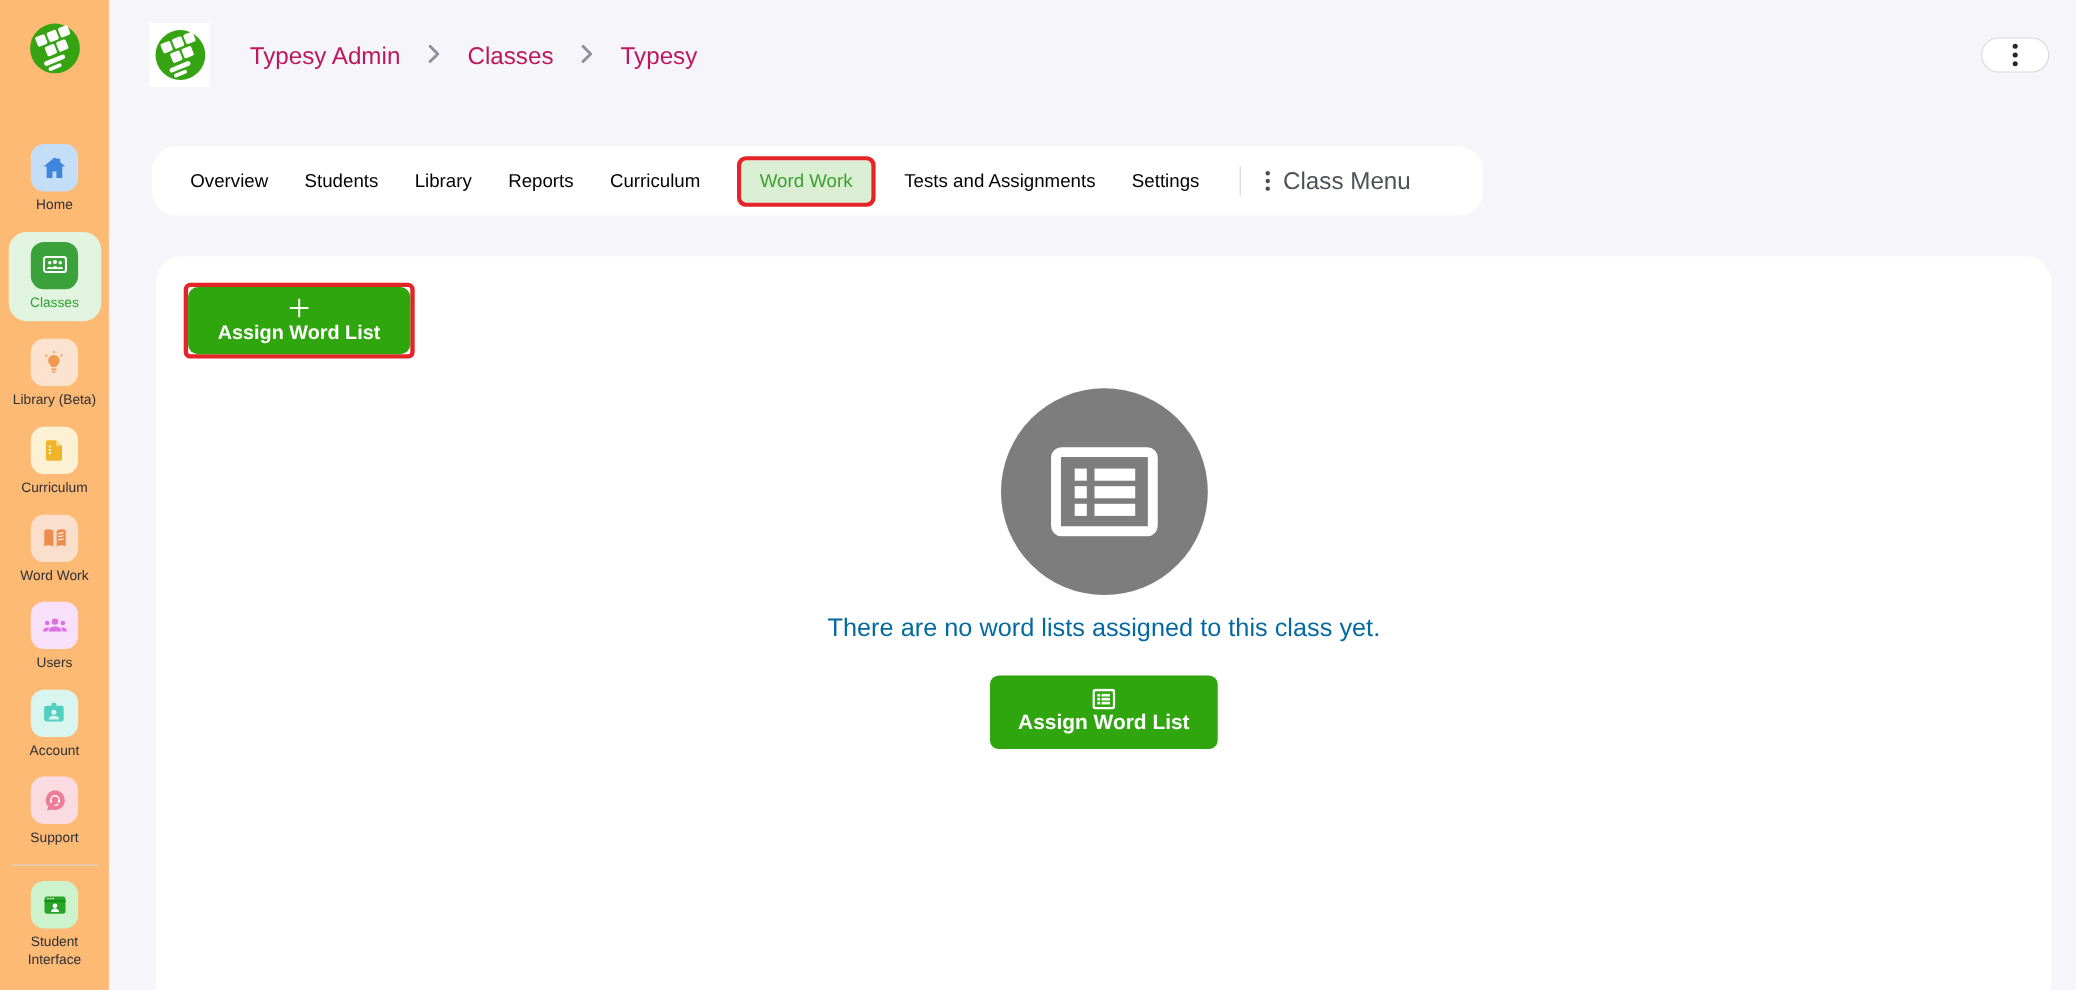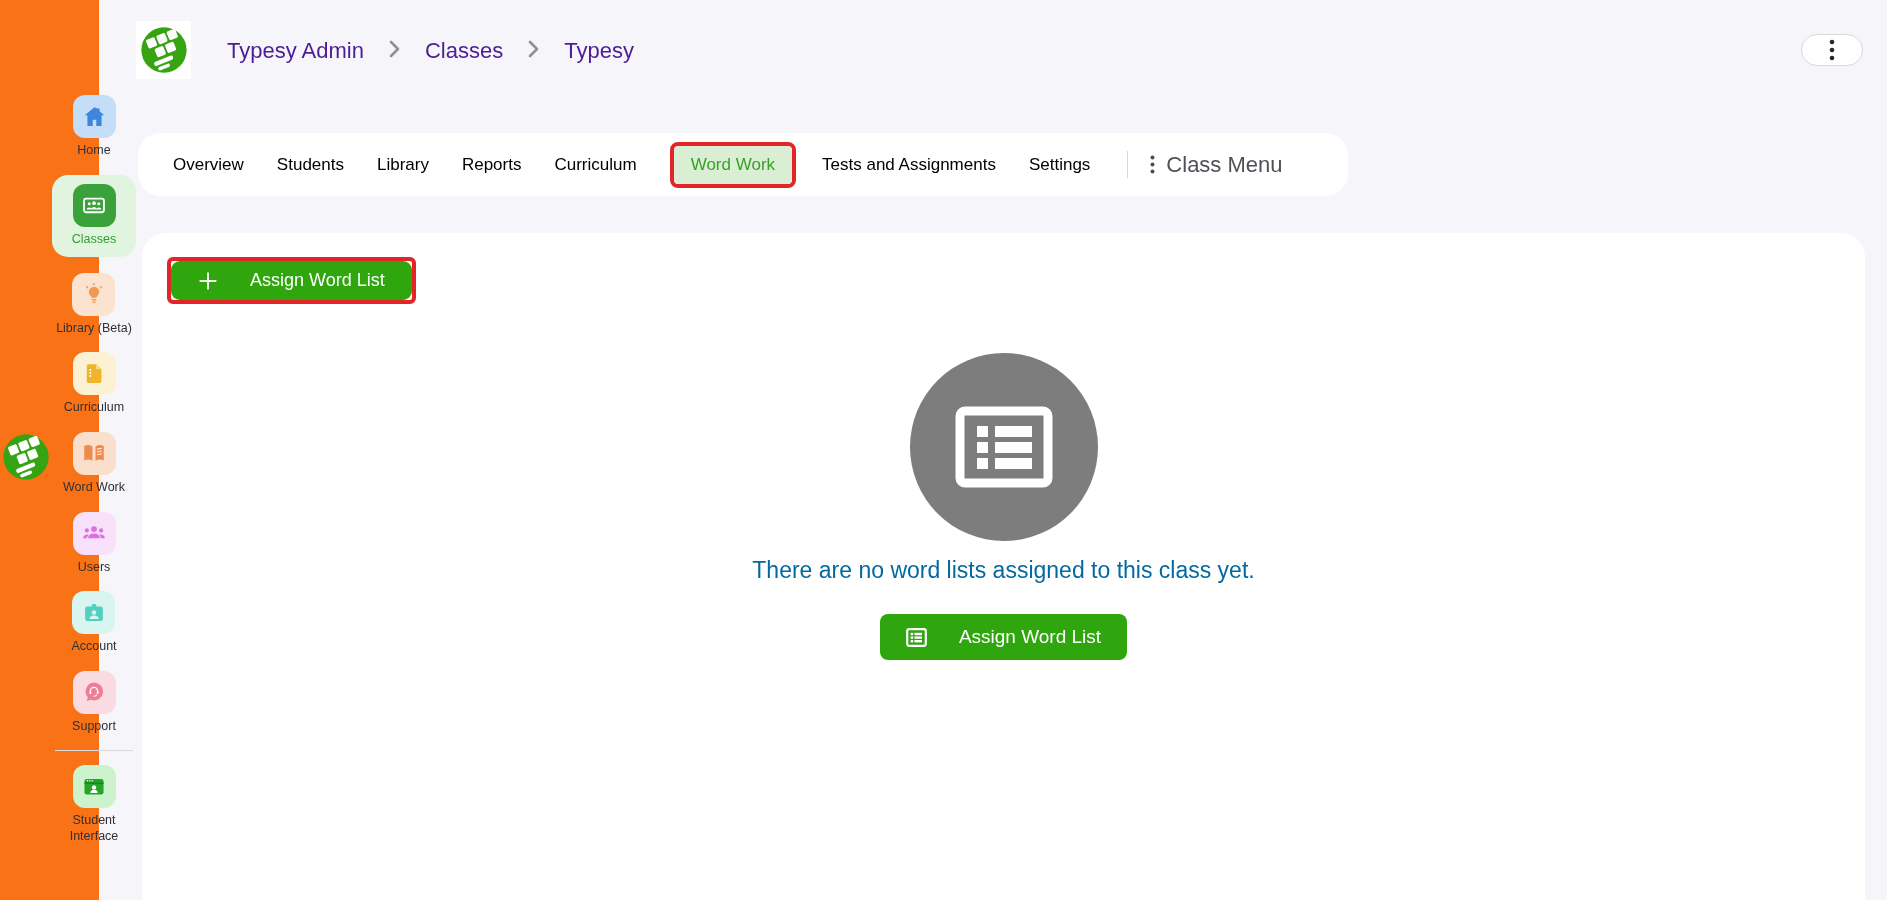--- a/index.html
+++ b/index.html
@@ -7,21 +7,21 @@
   body {
     background:#f5f5fa;
     font-family:"Liberation Sans", sans-serif;
     position:relative;
     overflow:hidden;
     color:#2f3035;
   }
   
   .sidebar {
     position:absolute; left:0; top:0; width:99px; height:900px;
-    background:#f97316; display:flex; align-items:center;
+    background:#fdba74; display:flex; flex-direction:column; align-items:center;
     z-index:3;
   }
   .sidebar-logo { margin-top:18px; }
   .nav { margin-top:56px; display:flex; flex-direction:column; align-items:center; width:100%; }
   .nav-item {
     display:flex; flex-direction:column; align-items:center;
     margin-bottom:16px; cursor:pointer; text-align:center;
   }
   .icon-box {
     width:43px; height:43px; border-radius:12px;
@@ -42,21 +42,21 @@
   .nav-divider { width:78px; height:1px; background:#d9d9de; margin:0 0 14px; }
 
   
   .header-logo {
     position:absolute; left:136px; top:21px; width:55px; height:58px;
     background:#ffffff; display:flex; align-items:center; justify-content:center;
   }
   .breadcrumb {
     position:absolute; left:227px; top:0; height:101px;
     display:flex; align-items:center; gap:25px;
-    font-size:22px; font-weight:500; color:#4c1d95;
+    font-size:22px; font-weight:500; color:#be185d;
   }
   .crumb { cursor:pointer; white-space:nowrap; }
   .kebab-pill {
     position:absolute; right:24px; top:34px; width:62px; height:32px;
     background:#ffffff; border:1px solid #d8d8dd; border-radius:16px;
     display:flex; align-items:center; justify-content:center; cursor:pointer;
   }
 
   
   .tabbar {
@@ -77,22 +77,22 @@
   .card {
     position:absolute; left:142px; top:233px; width:1723px; height:667px;
     background:#ffffff; border-radius:24px 24px 0 0;
   }
   .assign-annotation {
     position:absolute; left:25px; top:24px;
     border:4px solid #e42528; border-radius:6px;
   }
   .btn-green {
     background:#2fa50e; color:#ffffff; border:none; cursor:pointer;
-    display:flex; align-items:center; gap:32px;
-    font-family:"Liberation Sans", sans-serif; font-weight:400;
+    display:flex; align-items:center; gap:2px;
+    font-family:"Liberation Sans", sans-serif; font-weight:700;flex-direction:column;
   }
   .assign-top { padding:9px 27px; font-size:18px; border-radius:9px; }
   .assign-bottom { padding:12px 26px; font-size:19px; border-radius:8px; margin-top:30px; }
 
   .empty {
     position:absolute; left:0; top:120px; width:100%;
     display:flex; flex-direction:column; align-items:center;
   }
   .empty-circle {
     width:188px; height:188px; border-radius:50%; background:#7d7d7e;

